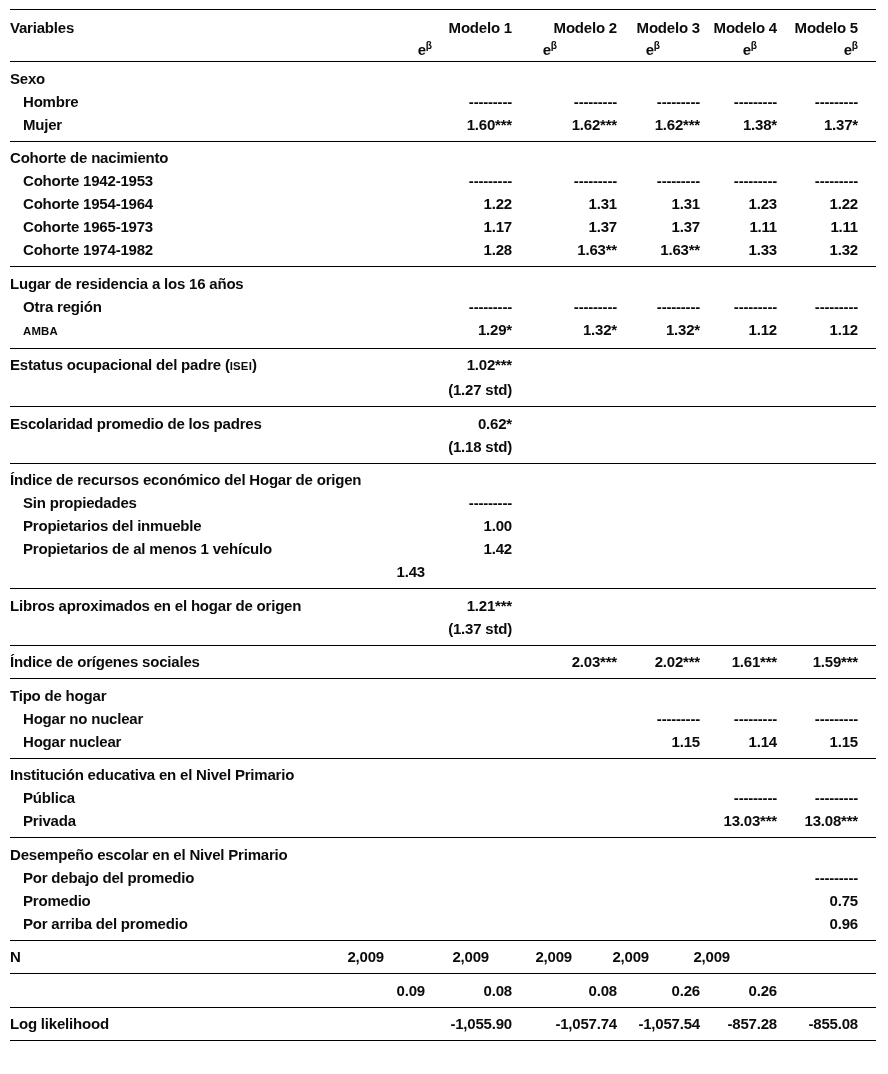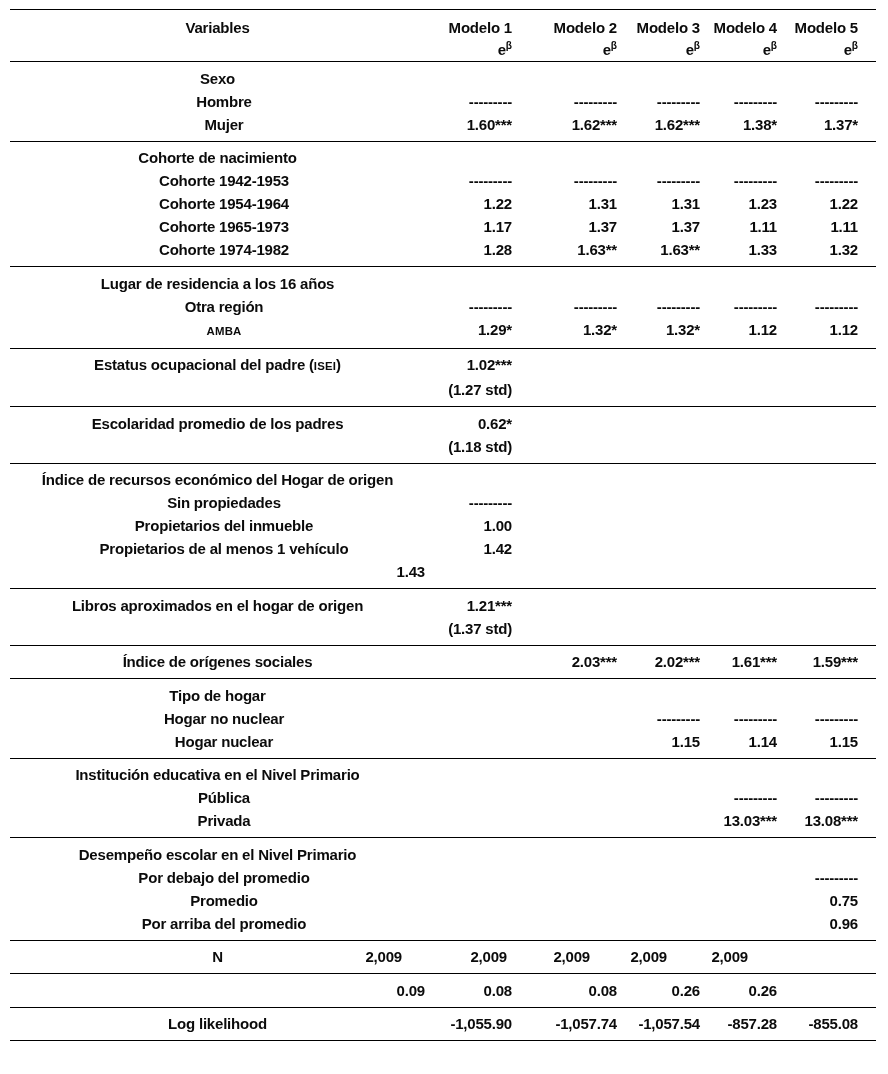--- a/index.html
+++ b/index.html
@@ -22,54 +22,54 @@
     border-top: 1.6px solid #000;
   }
   .grid-row {
     display: grid;
     grid-template-columns: 1fr 87px 105px 83px 77px 81px;
     align-items: baseline;
     line-height: 23px;
     padding-right: 18px;
   }
   .label-cell {
-    text-align: center;
+    text-align: left;
     white-space: nowrap;
     overflow: hidden;
   }
   .label-cell.indent { padding-left: 13px; }
   .val {
     text-align: right;
     white-space: nowrap;
     font-variant-numeric: tabular-nums;
   }
   .header-block {
     border-bottom: 1.5px solid #000;
     padding: 5px 0 3px 0;
   }
   .header-row1 { line-height: 26px; }
-  .header-row2 { line-height: 17px; }
+  .header-row2 { line-height: 17px; gap: 20px; }
   .section {
     border-bottom: 1.4px solid #000;
     padding: 4.5px 0 5px 0;
   }
   .section:last-child { border-bottom: 1.6px solid #000; }
   sup {
     font-size: 0.68em;
     letter-spacing: 0;
     line-height: 0;
   }
   .sc {
     font-size: 0.76em;
     letter-spacing: 0.2px;
     margin-top: 34px;
   }
   .row-shift .val {
     position: relative;
-    right: 110px;
+    right: 128px;
   }
 </style>
 </head>
 <body>
 
 <div class="table">
   <div class="header-block">
     <div class="grid-row header-row1">
       <div class="label-cell">Variables</div>
       <div class="val">Modelo 1</div>

